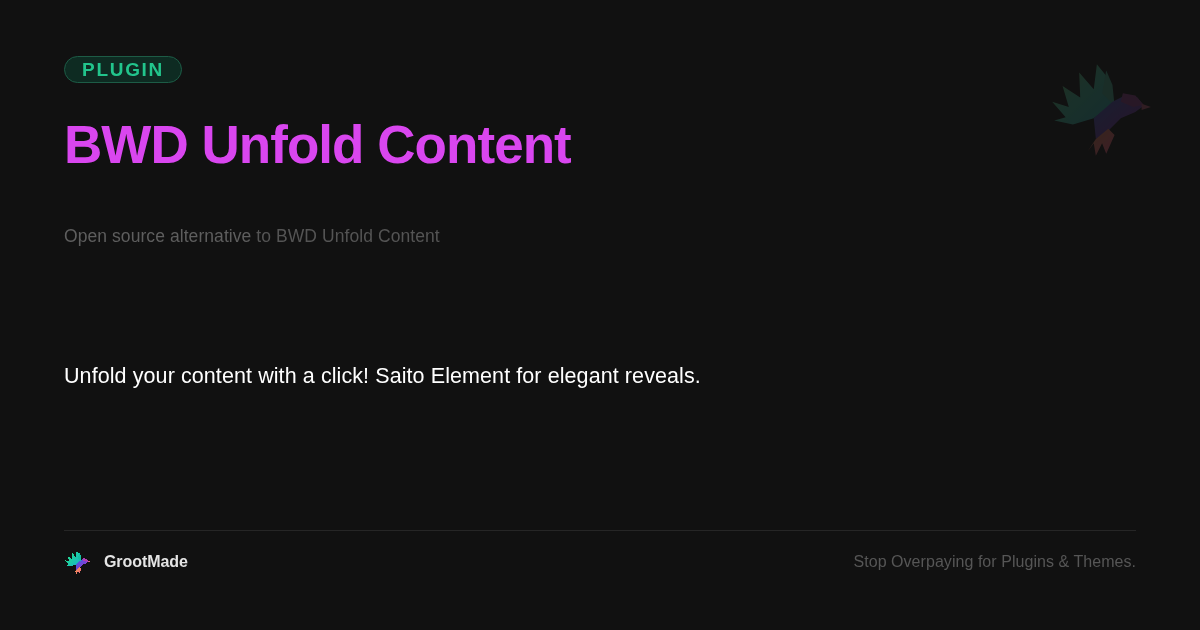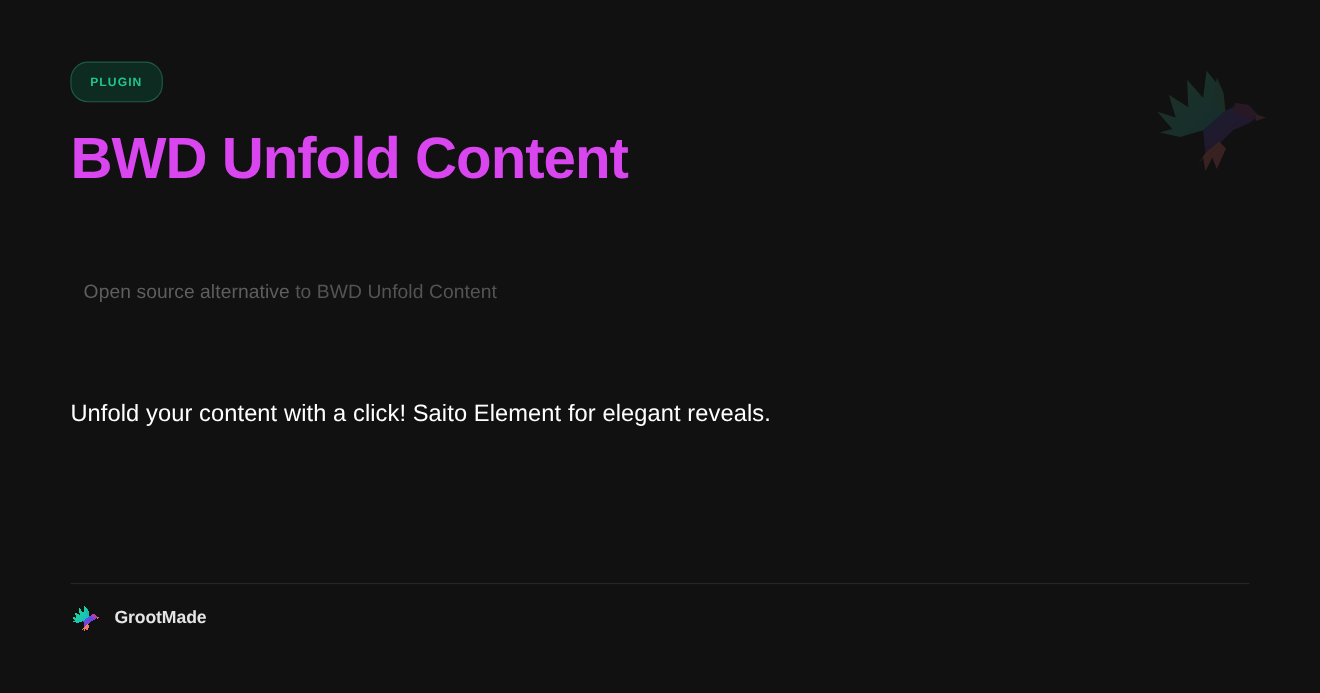--- a/index.html
+++ b/index.html
@@ -32,49 +32,48 @@
   .content {
     position:absolute;
     left:64px; top:0;
     width:1072px; height:630px;
   }
 
   
   .badge-row { position:absolute; top:56px; left:0; }
   .badge {
     display:inline-flex; align-items:center; justify-content:center;
-    height:37px; padding:0 17px;
+    height:27px; padding:0 17px;
     border:1px solid #1d5c46;
     border-radius:16px;
     background:#0e2b22;
     color:#22c58c;
-    font-size:11px;
+    font-size:19px;
     font-weight:bold;
     letter-spacing:0.09em;
   }
 
   
   .title {
     position:absolute; top:118px; left:0;
     font-size:53px;
     font-weight:bold;
     color:#d946ef;
     letter-spacing:-0.018em;
     line-height:1.0;
     white-space:nowrap;
   }
 
   
   .subtitle {
-    position:absolute; top:226px; left:12px;
+    position:absolute; top:226px; left:0;
     font-size:17.5px;
     color:#585858;
     letter-spacing:0.004em;
     white-space:nowrap;
-    margin-top:29px;
   }
   .subtitle .alt { color:#5e5e5e; }
   .subtitle .ref { color:#545454; }
 
   
   .description {
     position:absolute; top:361px; left:0;
     width:1000px;
     font-size:21.5px;
     color:#ffffff;
@@ -215,16 +214,17 @@
             <path d="M60 22 L47 6 L44 30 L30 14 L31 38 L14 27 L20 47 L4 42 L17 57 L6 60 L24 64 L44 58 L62 44 Z" fill="url(#fWing)"></path>
             <path d="M62 26 L56 12 L52 34 L64 46 Z" fill="#13c0a4"></path>
             <path d="M44 58 L62 42 L74 36 L86 38 L92 46 L84 52 L70 58 L58 70 L46 78 Z" fill="url(#fBody)"></path>
             <path d="M72 34 L84 36 L92 45 L82 47 L70 42 Z" fill="#b13fb0"></path>
             <path d="M90 44 L99 47 L90 50 Z" fill="#e8657f"></path>
             <path d="M46 78 L58 68 L64 74 L56 92 L52 82 L46 94 L44 82 L38 90 Z" fill="url(#fTail)"></path>
           </svg>
         </span>
         <span class="brand-name">GrootMade</span>
       </div>
+      <div class="tagline">Stop Overpaying for Plugins &amp; Themes.</div>
     </div>
 
   </div>
 </div>
 
 </body></html>

